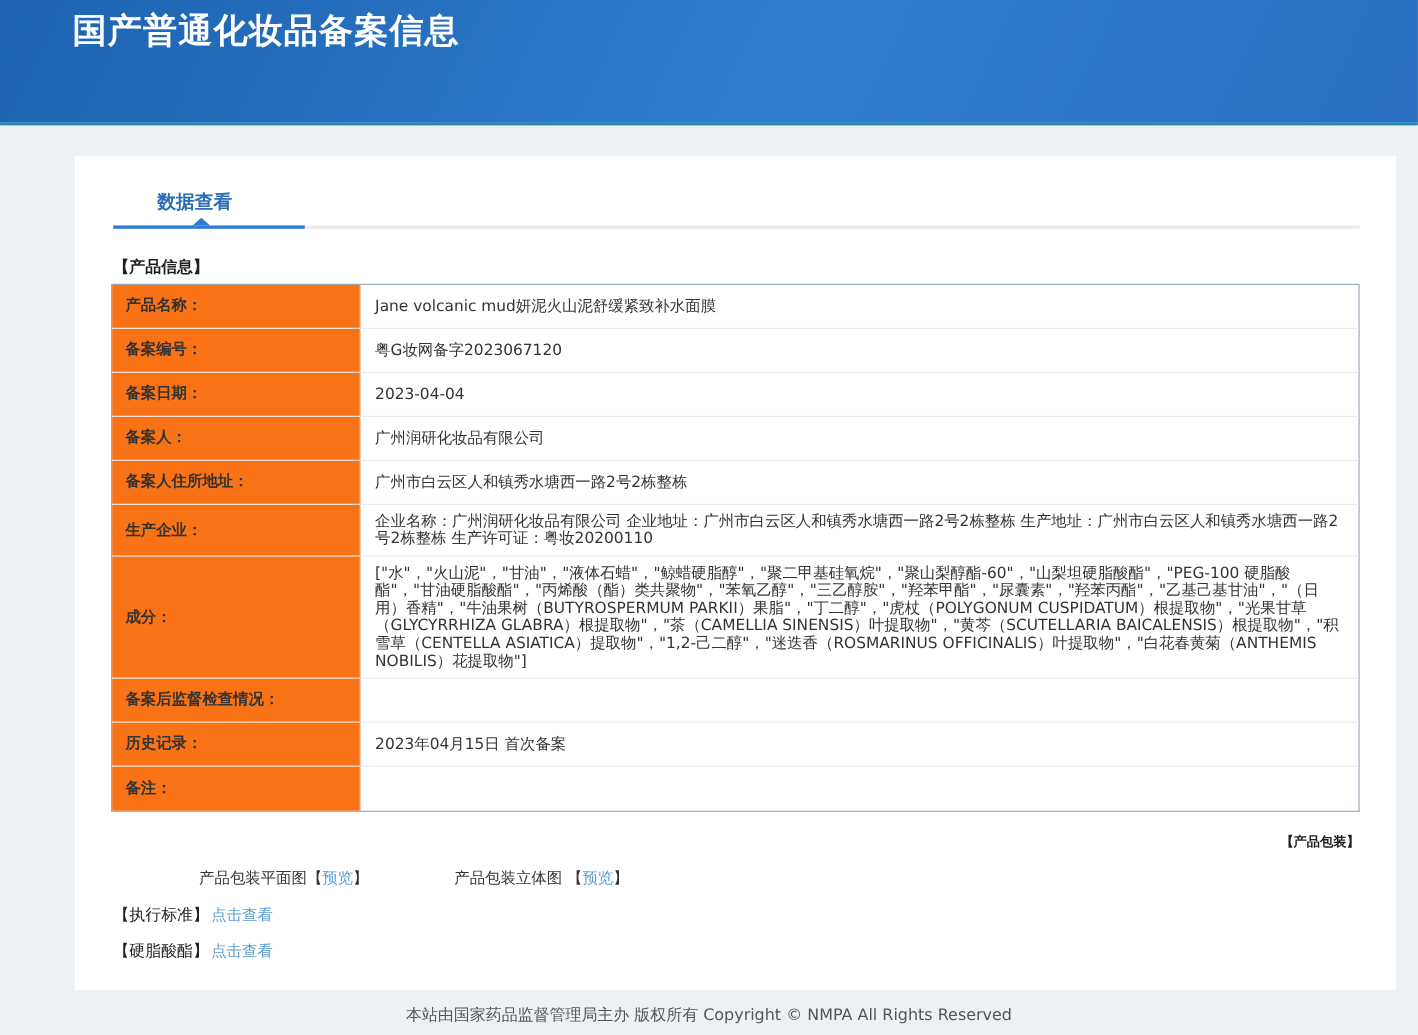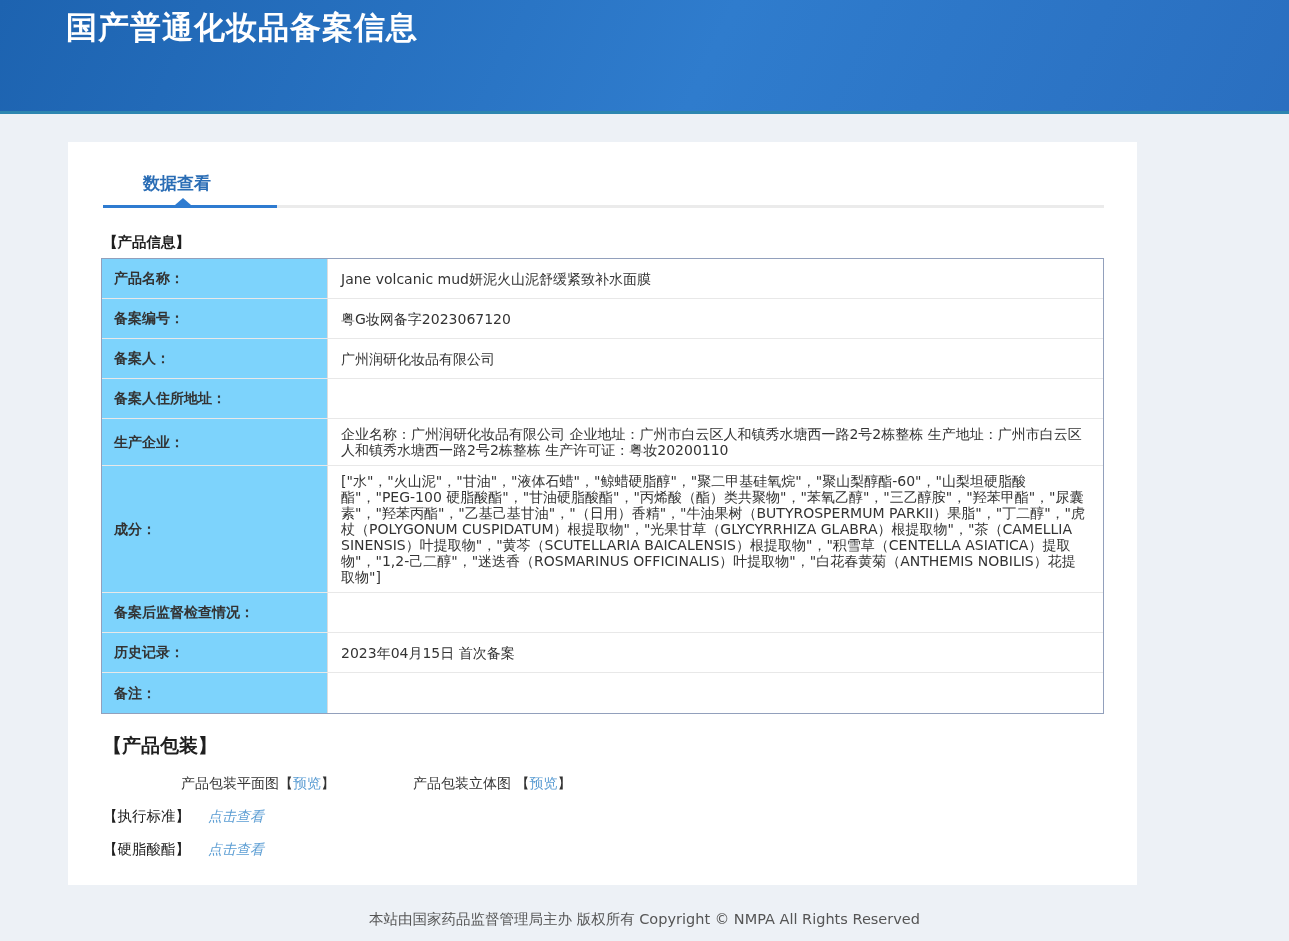--- a/index.html
+++ b/index.html
@@ -20,21 +20,21 @@
     background:linear-gradient(115deg,var(--banner-start) 0%,var(--banner-mid) 55%,var(--banner-end) 100%);
     border-bottom:3px solid var(--banner-edge);
   }
   .banner h1{
     margin:0;padding:7px 0 0 66px;
     color:#ffffff;font-size:31px;font-weight:bold;letter-spacing:1px;
   }
   
   .main{flex:1 1 auto;}
   .card{
-    margin:28px 20px 0 68px;width:1069px;
+    margin:28px 20px 0 68px;width:1201px;
     background:#ffffff;
     padding:30px 0 26px 0;
   }
   .tab-area{margin:0 33px 0 35px;}
   .tab-label{
     display:inline-block;margin-left:40px;padding-bottom:10px;
     color:var(--tab-text);font-size:17px;font-weight:bold;
   }
   .tab-line{position:relative;height:3px;background:#ebebeb;}
   .tab-line-active{position:absolute;left:0;top:0;width:174px;height:3px;background:var(--accent);}
@@ -45,38 +45,38 @@
   }
   .section-title{
     margin:25px 33px 6px 35px;
     font-size:14.5px;font-weight:bold;color:#1f1f1f;
   }
   
   .ptable{margin:0 33px;border:1px solid #92a0bc;}
   .trow{display:flex;border-bottom:1px solid #e8e8e8;min-height:40px;}
   .trow:last-child{border-bottom:none;gap:40px;}
   .tlabel{
-    width:226px;flex:none;background:#7dd3fc;border-right:1px solid #dddddd;
+    width:226px;flex:none;background:#f97316;border-right:1px solid #dddddd;
     padding:7px 10px 7px 12px;font-size:14px;font-weight:bold;color:#333;
     display:flex;align-items:center;line-height:17px;
   }
   .tvalue{
     flex:1;padding:7px 16px 7px 13px;font-size:14px;color:#333;
     display:flex;align-items:center;line-height:16px;
   }
   
-  .pack-title{margin:19px 33px 0 35px;font-size:19px;font-weight:bold;color:#1f1f1f;}
+  .pack-title{margin:19px 33px 0 35px;font-size:12px;font-weight:bold;color:#1f1f1f;text-align:right;}
   .pack-line{margin:16px 33px 0 35px;padding-left:78px;font-size:14px;color:#333;display:flex;gap:32px;}
   .pack-item{white-space:nowrap;}
   .pack-item + .pack-item{margin-left:46px;}
   .bracket{color:#333;}
   .link{color:var(--link);cursor:pointer;text-decoration:none;}
   .inline-sec{margin:14px 33px 0 35px;font-size:14.5px;color:#1f1f1f;display:flex;align-items:center;}
   .inline-sec .sec-name{font-weight:normal;}
-  .inline-sec .link{margin-left:18px;font-size:14px;font-style:italic;}
+  .inline-sec .link{margin-left:2px;font-size:14px;}
   
   .footer{
     flex:none;text-align:center;
     padding:13px 0 12px 0;
     color:#555;font-size:14.5px;
   }
 </style>
 </head>
 <body>
 
@@ -101,28 +101,33 @@
   <div class="trow">
     <div class="tlabel">产品名称：</div>
     <div class="tvalue">Jane volcanic mud妍泥火山泥舒缓紧致补水面膜</div>
   </div>
 
   <div class="trow">
     <div class="tlabel">备案编号：</div>
     <div class="tvalue">粤G妆网备字2023067120</div>
   </div>
 
+  <div class="trow">
+    <div class="tlabel">备案日期：</div>
+    <div class="tvalue">2023-04-04</div>
+  </div>
 
   <div class="trow">
     <div class="tlabel">备案人：</div>
     <div class="tvalue">广州润研化妆品有限公司</div>
   </div>
 
   <div class="trow">
     <div class="tlabel">备案人住所地址：</div>
+    <div class="tvalue">广州市白云区人和镇秀水塘西一路2号2栋整栋</div>
   </div>
 
   <div class="trow">
     <div class="tlabel">生产企业：</div>
     <div class="tvalue">企业名称：广州润研化妆品有限公司 企业地址：广州市白云区人和镇秀水塘西一路2号2栋整栋 生产地址：广州市白云区人和镇秀水塘西一路2号2栋整栋 生产许可证：粤妆20200110</div>
   </div>
 
   <div class="trow">
     <div class="tlabel">成分：</div>
     <div class="tvalue">["水"，"火山泥"，"甘油"，"液体石蜡"，"鲸蜡硬脂醇"，"聚二甲基硅氧烷"，"聚山梨醇酯-60"，"山梨坦硬脂酸酯"，"PEG-100 硬脂酸酯"，"甘油硬脂酸酯"，"丙烯酸（酯）类共聚物"，"苯氧乙醇"，"三乙醇胺"，"羟苯甲酯"，"尿囊素"，"羟苯丙酯"，"乙基己基甘油"，"（日用）香精"，"牛油果树（BUTYROSPERMUM PARKII）果脂"，"丁二醇"，"虎杖（POLYGONUM CUSPIDATUM）根提取物"，"光果甘草（GLYCYRRHIZA GLABRA）根提取物"，"茶（CAMELLIA SINENSIS）叶提取物"，"黄芩（SCUTELLARIA BAICALENSIS）根提取物"，"积雪草（CENTELLA ASIATICA）提取物"，"1,2-己二醇"，"迷迭香（ROSMARINUS OFFICINALIS）叶提取物"，"白花春黄菊（ANTHEMIS NOBILIS）花提取物"]</div>

